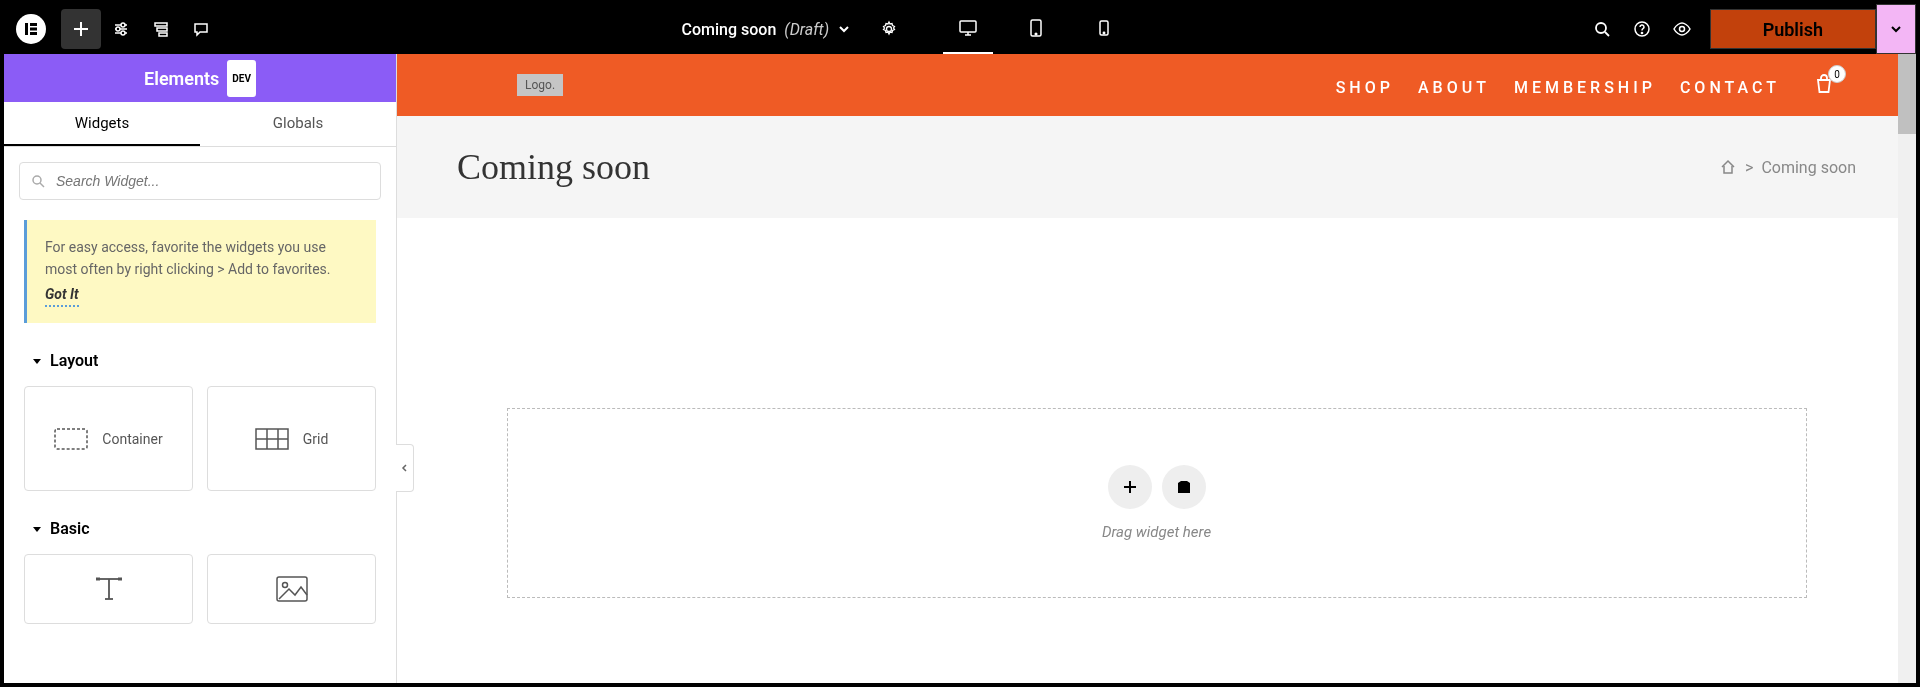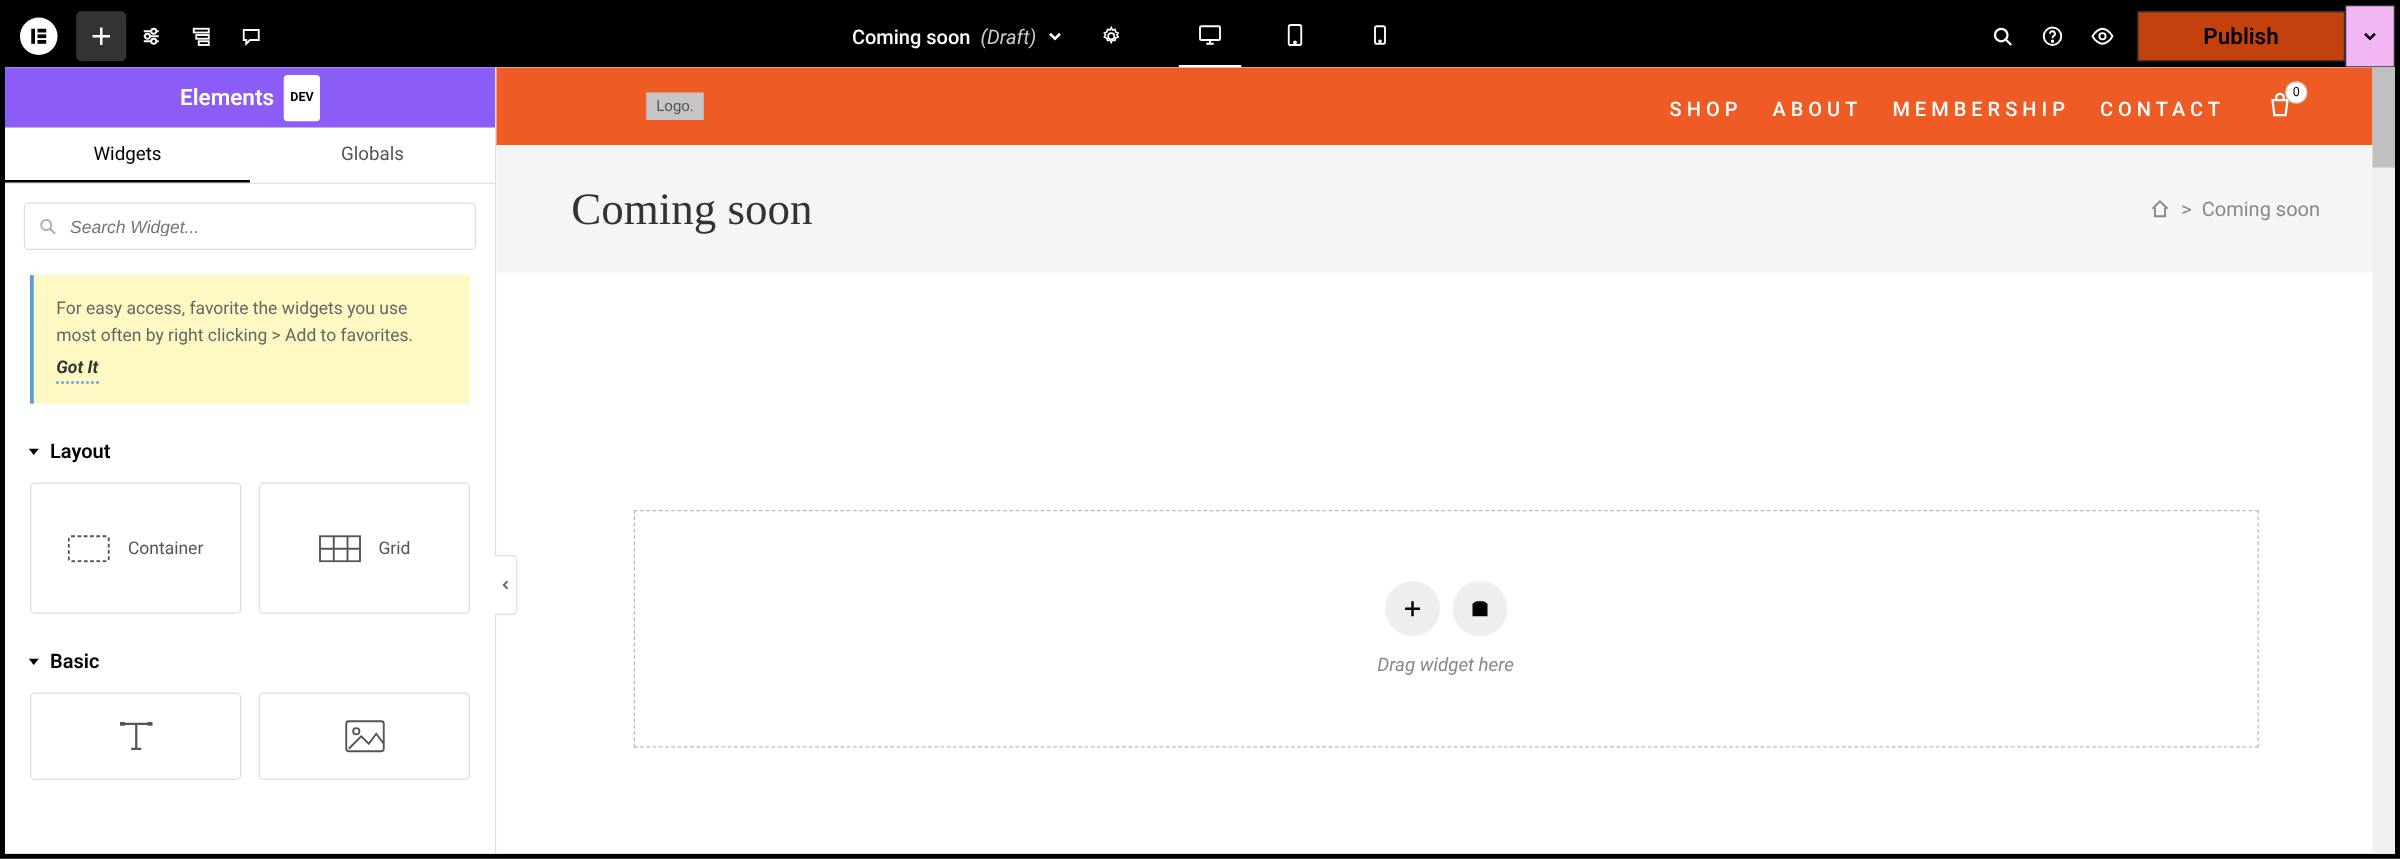--- a/index.html
+++ b/index.html
@@ -34,21 +34,21 @@
 .sidebar-tab { flex: 1; text-align: center; padding: 12px 0; font-size: 15px; color: #555; cursor: pointer; border-bottom: 2px solid transparent; }
 .sidebar-tab.active { color: #000; border-bottom: 2px solid #000; }
 .search-wrap { padding: 15px; }
 .search-box { width: 100%; border: 1px solid #ddd; border-radius: 4px; padding: 10px 12px 10px 36px; font-size: 14px; font-style: italic; color: #888; }
 .search-container { position: relative; }
 .search-icon-wrap { position: absolute; left: 12px; top: 50%; transform: translateY(-50%); color: #aaa; width: 14px; height: 14px; }
 
 .tip-box { margin: 5px 20px 20px; background: #fef9c3; border-left: 3px solid #5b9dd9; padding: 16px 18px; font-size: 14px; color: #666; line-height: 1.6; }
 .tip-link { font-weight: 700; font-style: italic; color: #333; border-bottom: 2px dotted #5b9dd9; cursor: pointer; display: inline-block; margin-top: 2px; }
 
-.section-header { display: flex; align-items: center; gap: 8px; padding: 8px 18px; font-size: 16px; font-weight: 600; cursor: pointer; }
+.section-header { display: flex; align-items: center; gap: 8px; padding: 8px 28px; font-size: 16px; font-weight: 600; cursor: pointer; }
 .caret-icon { display: inline-flex; }
 
 .widget-grid { display: grid; grid-template-columns: 1fr 1fr; gap: 14px; padding: 8px 20px 20px; }
 .widget-card { border: 1px solid #ddd; border-radius: 4px; height: 105px; display: flex; flex-direction: row; align-items: center; justify-content: center; gap: 14px; cursor: grab; }
 .widget-card-label { font-size: 14px; color: #555; }
 
 .collapse-handle { position: absolute; right: -18px; top: 390px; width: 18px; height: 48px; background: #fff; border: 1px solid #ddd; border-left: none; border-radius: 0 4px 4px 0; display: flex; align-items: center; justify-content: center; cursor: pointer; z-index: 5; }
 
 
 .canvas { flex: 1; background: #fff; overflow: auto; position: relative; }

